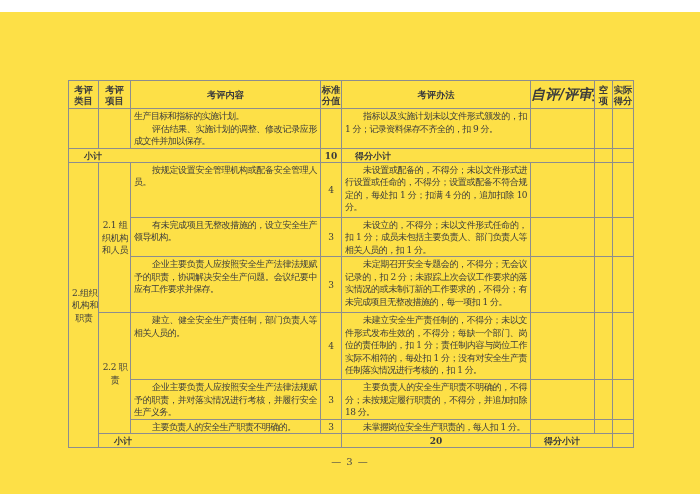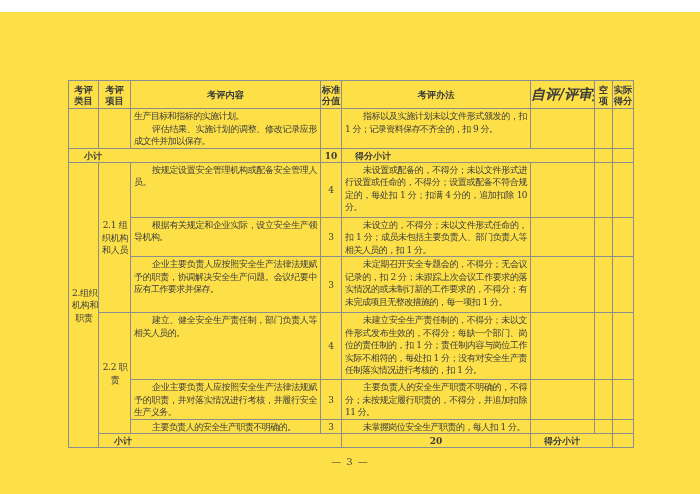--- a/index.html
+++ b/index.html
@@ -117,21 +117,21 @@
       <td>
         <p class="ind">未设置或配备的，不得分；未以文件形式进行设置或任命的，不得分；设置或配备不符合规定的，每处扣 1 分；扣满 4 分的，追加扣除 10 分。</p>
       </td>
       <td></td>
       <td></td>
       <td></td>
     </tr>
 
     <tr class="h38">
       <td>
-        <p class="ind">根据有关规定和企业实际，设立安全生产领导机构。</p>
+        <p class="ind">有未完成项且无整改措施的，设立安全生产领导机构。</p>
       </td>
       <td class="score">3</td>
       <td>
         <p class="ind">未设立的，不得分；未以文件形式任命的，扣 1 分；成员未包括主要负责人、部门负责人等相关人员的，扣 1 分。</p>
       </td>
       <td></td>
       <td></td>
       <td></td>
     </tr>
 
@@ -162,21 +162,21 @@
       <td></td>
       <td></td>
     </tr>
 
     <tr class="h39">
       <td>
         <p class="ind">企业主要负责人应按照安全生产法律法规赋予的职责，并对落实情况进行考核，并履行安全生产义务。</p>
       </td>
       <td class="score">3</td>
       <td>
-        <p class="ind">主要负责人的安全生产职责不明确的，不得分；未按规定履行职责的，不得分，并追加扣除 11 分。</p>
+        <p class="ind">主要负责人的安全生产职责不明确的，不得分；未按规定履行职责的，不得分，并追加扣除 18 分。</p>
       </td>
       <td></td>
       <td></td>
       <td></td>
     </tr>
 
     <tr class="h13">
       <td>
         <p class="ind">主要负责人的安全生产职责不明确的。</p>
       </td>

